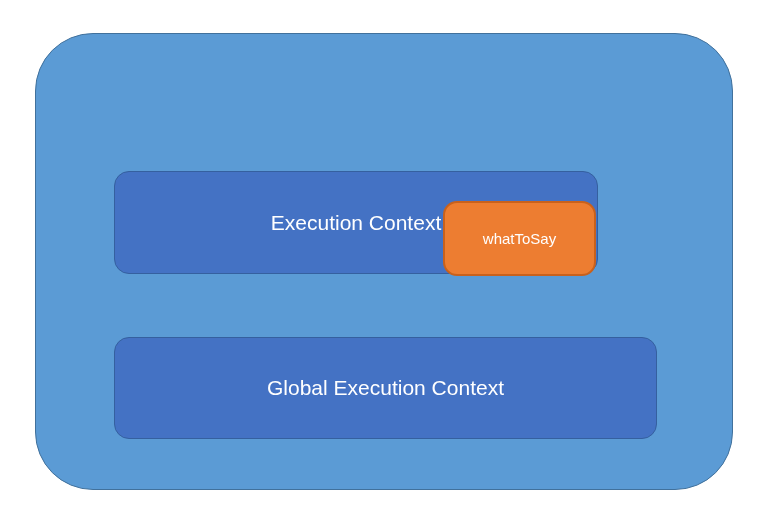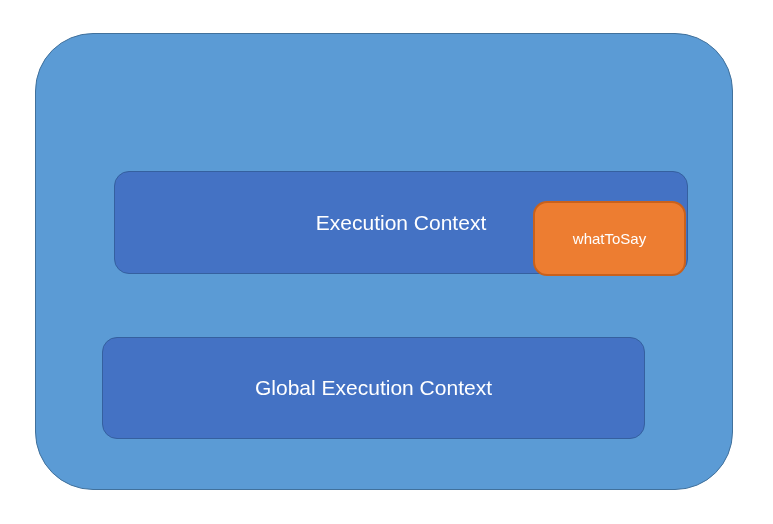--- a/index.html
+++ b/index.html
@@ -41,25 +41,25 @@
     font-size: 21px;
     line-height: 28px;
     text-align: center;
     display: flex;
     flex-direction: column;
     justify-content: center;
   }
   .context-box.top {
     left: 78px;
     top: 137px;
-    width: 574px;
+    width: 484px;
     height: 103px;
   }
   .context-box.bottom {
-    left: 66px;
+    left: 78px;
     top: 303px;
     width: 543px;
     height: 102px;
   }
   .variable-box {
     position: absolute;
     top: 29px;
     right: 1px;
     width: 153px;
     height: 75px;

